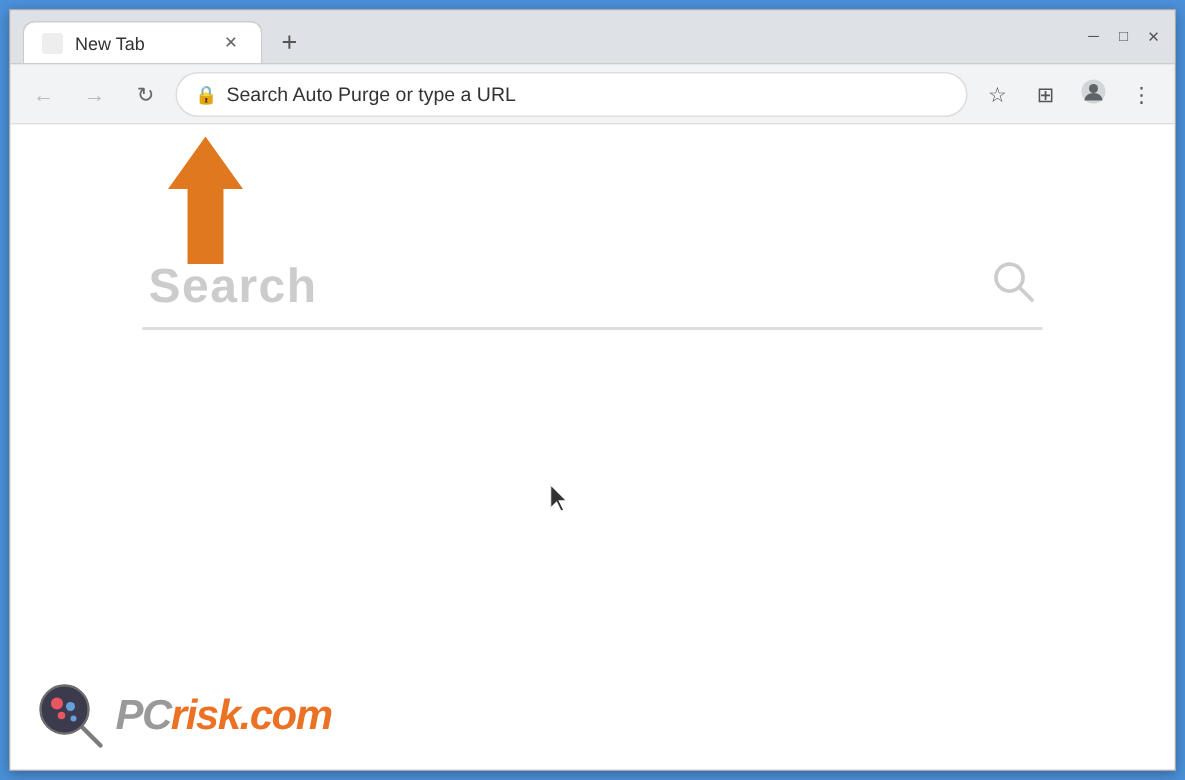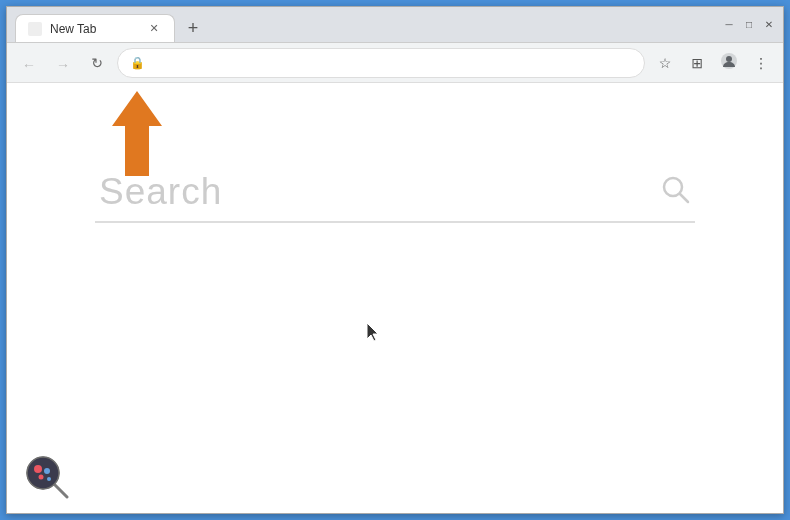--- a/index.html
+++ b/index.html
@@ -209,23 +209,23 @@
 
     .search-bar {
       display: flex;
       align-items: center;
       border-bottom: 2px solid #ddd;
       padding: 8px 4px;
     }
 
     .search-input-placeholder {
       flex: 1;
-      font-size: 37px;
+      font-size: 32px;
       color: #ccc;
-      font-weight: 400;
+      font-weight: 700;
       letter-spacing: 1px;
     }
 
     .search-icon-btn {
       color: #bbb;
       font-size: 28px;
       cursor: pointer;
     }
 
     
@@ -296,20 +296,21 @@
     </div>
     <div class="nav-btn disabled">
       <span>→</span>
     </div>
     <div class="nav-btn">
       <span>↻</span>
     </div>
 
     <div class="address-bar">
       <span class="address-icon">🔒</span>
+      <span class="address-text">Search Auto Purge or type a URL</span>
     </div>
 
     <div class="toolbar-actions">
       <div class="toolbar-icon-btn">
         <span>☆</span>
       </div>
       <div class="toolbar-icon-btn">
         <span>⊞</span>
       </div>
       <div class="toolbar-icon-btn">
@@ -365,17 +366,20 @@
 
         <svg class="pcrisk-icon" width="48" height="48" viewBox="0 0 48 48">
           <circle cx="20" cy="20" r="16" fill="#1a1a2e" stroke="#333" stroke-width="1"></circle>
           <circle cx="15" cy="16" r="4" fill="#e63946"></circle>
           <circle cx="24" cy="18" r="3" fill="#4a90d9"></circle>
           <circle cx="18" cy="24" r="2.5" fill="#e63946"></circle>
           <circle cx="26" cy="26" r="2" fill="#4a90d9"></circle>
           <line x1="32" y1="32" x2="44" y2="44" stroke="#666" stroke-width="3" stroke-linecap="round"></line>
           <circle cx="20" cy="20" r="16" fill="none" stroke="#555" stroke-width="1.5"></circle>
         </svg>
+        <span class="pcrisk-text">
+          <span style="color:#888;">PC</span><span style="color:#e85a00;">risk.com</span>
+        </span>
       </div>
     </div>
 
   </div>
 </div>
 
 </body></html>

